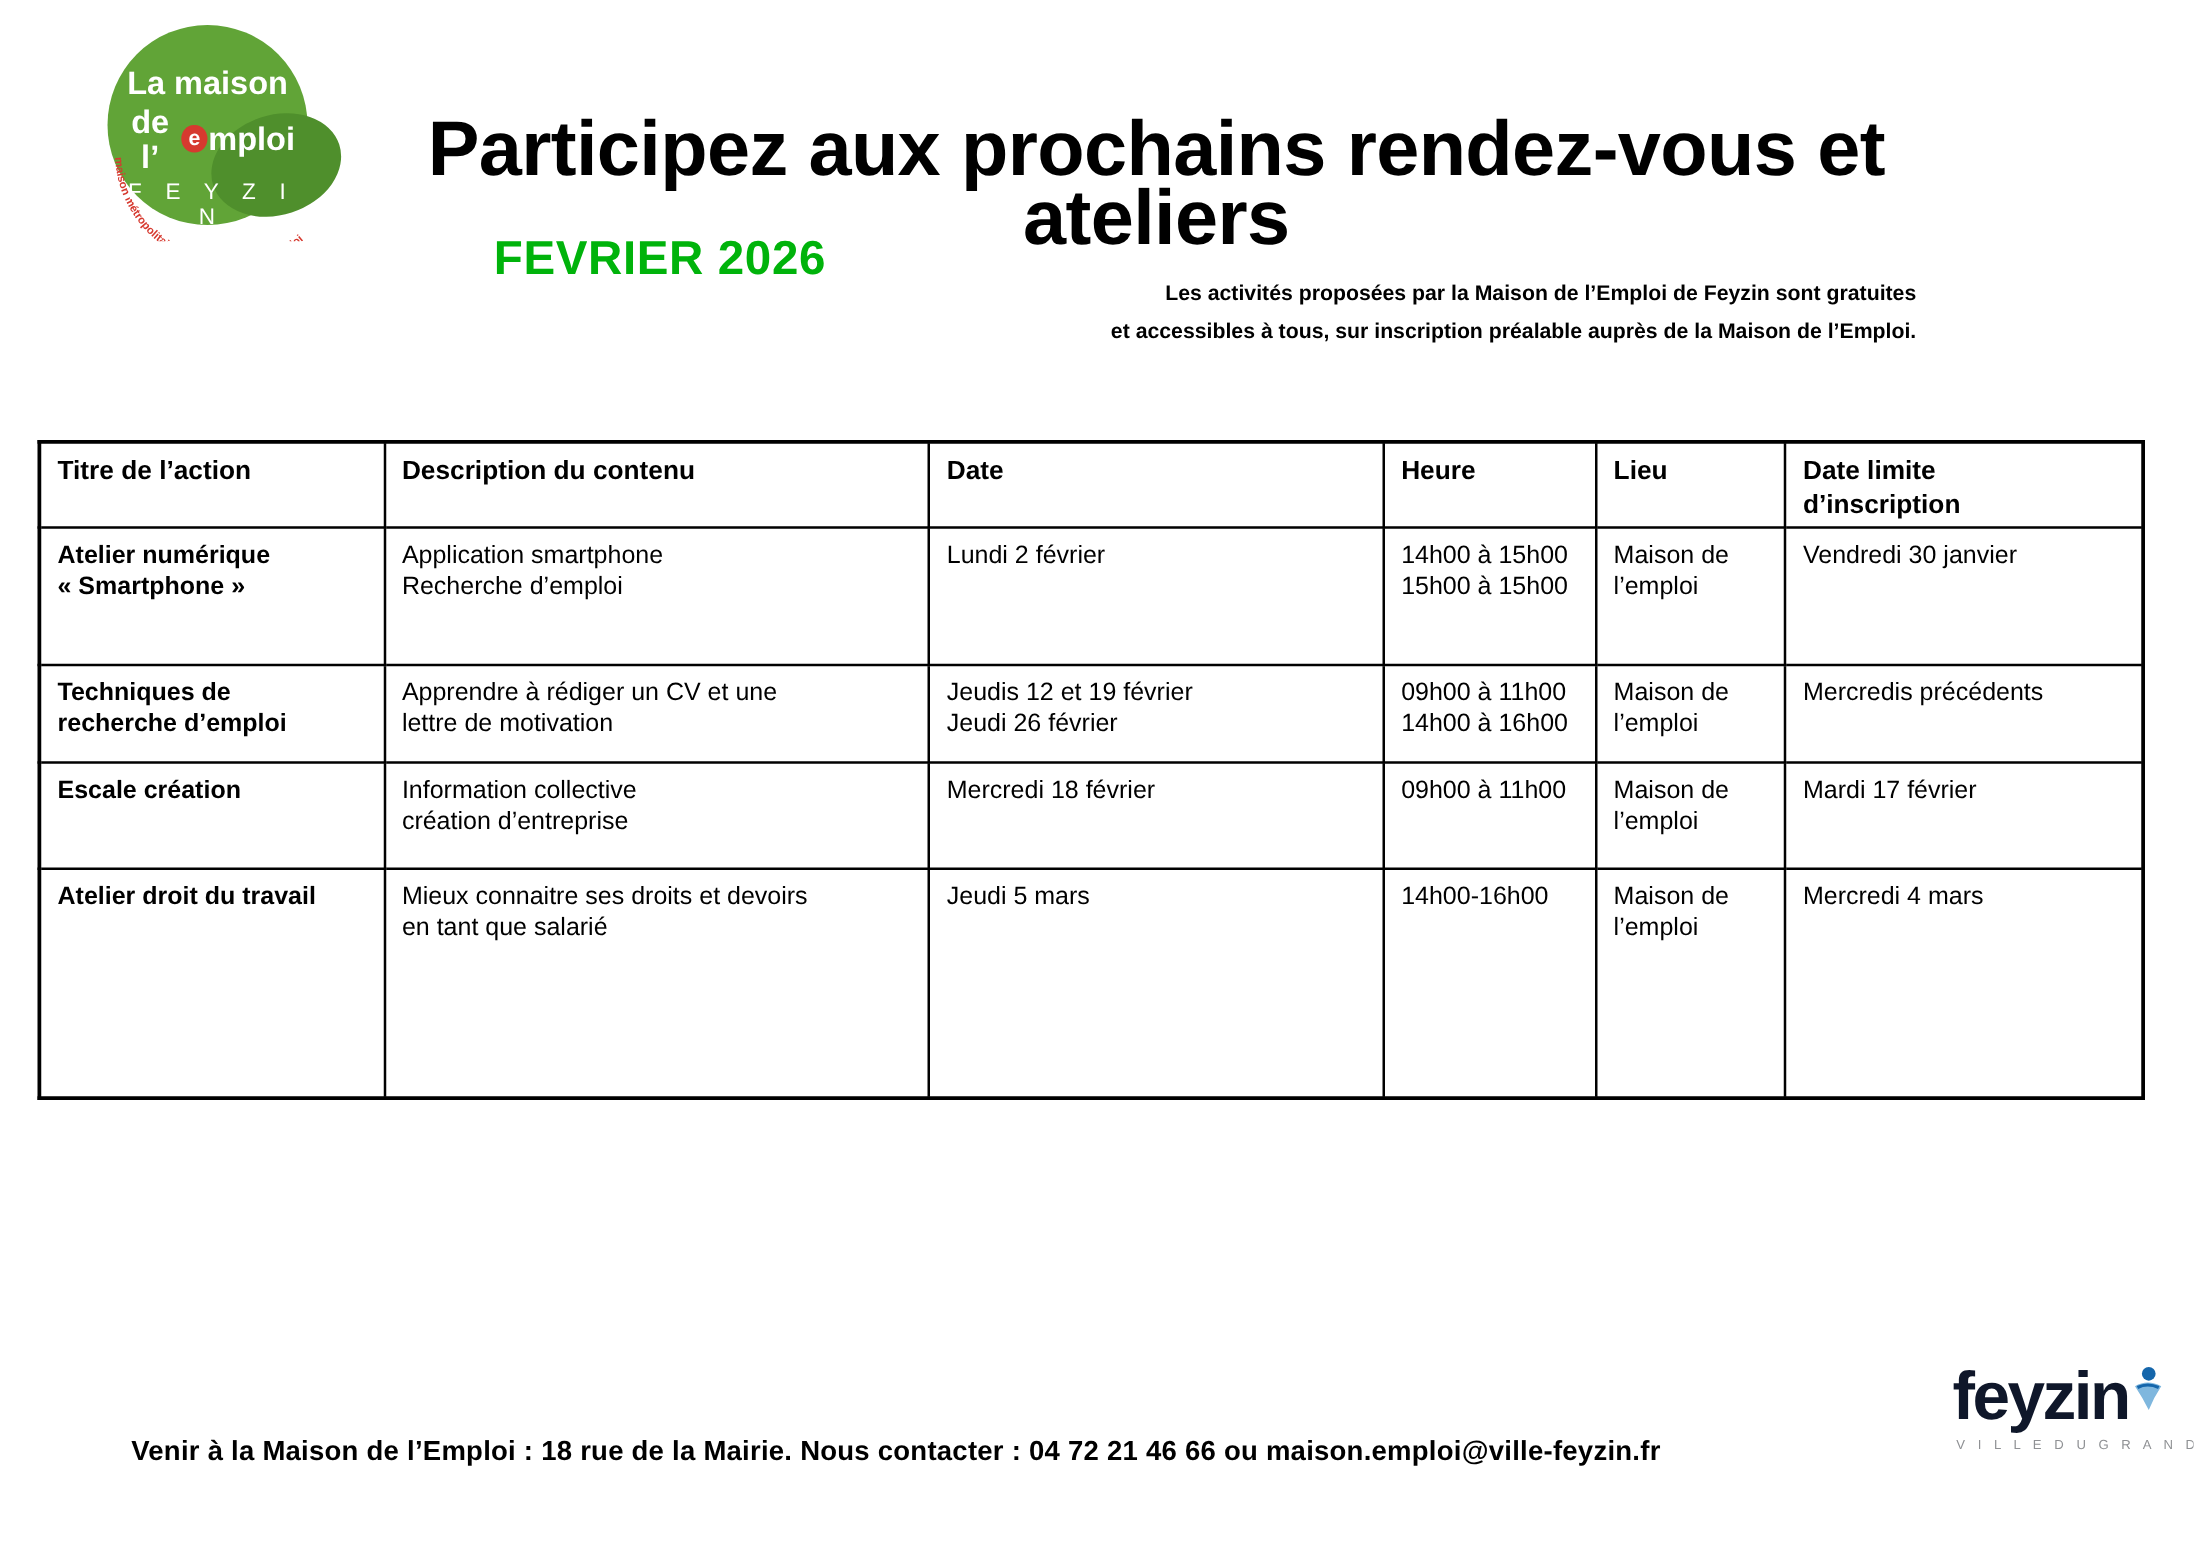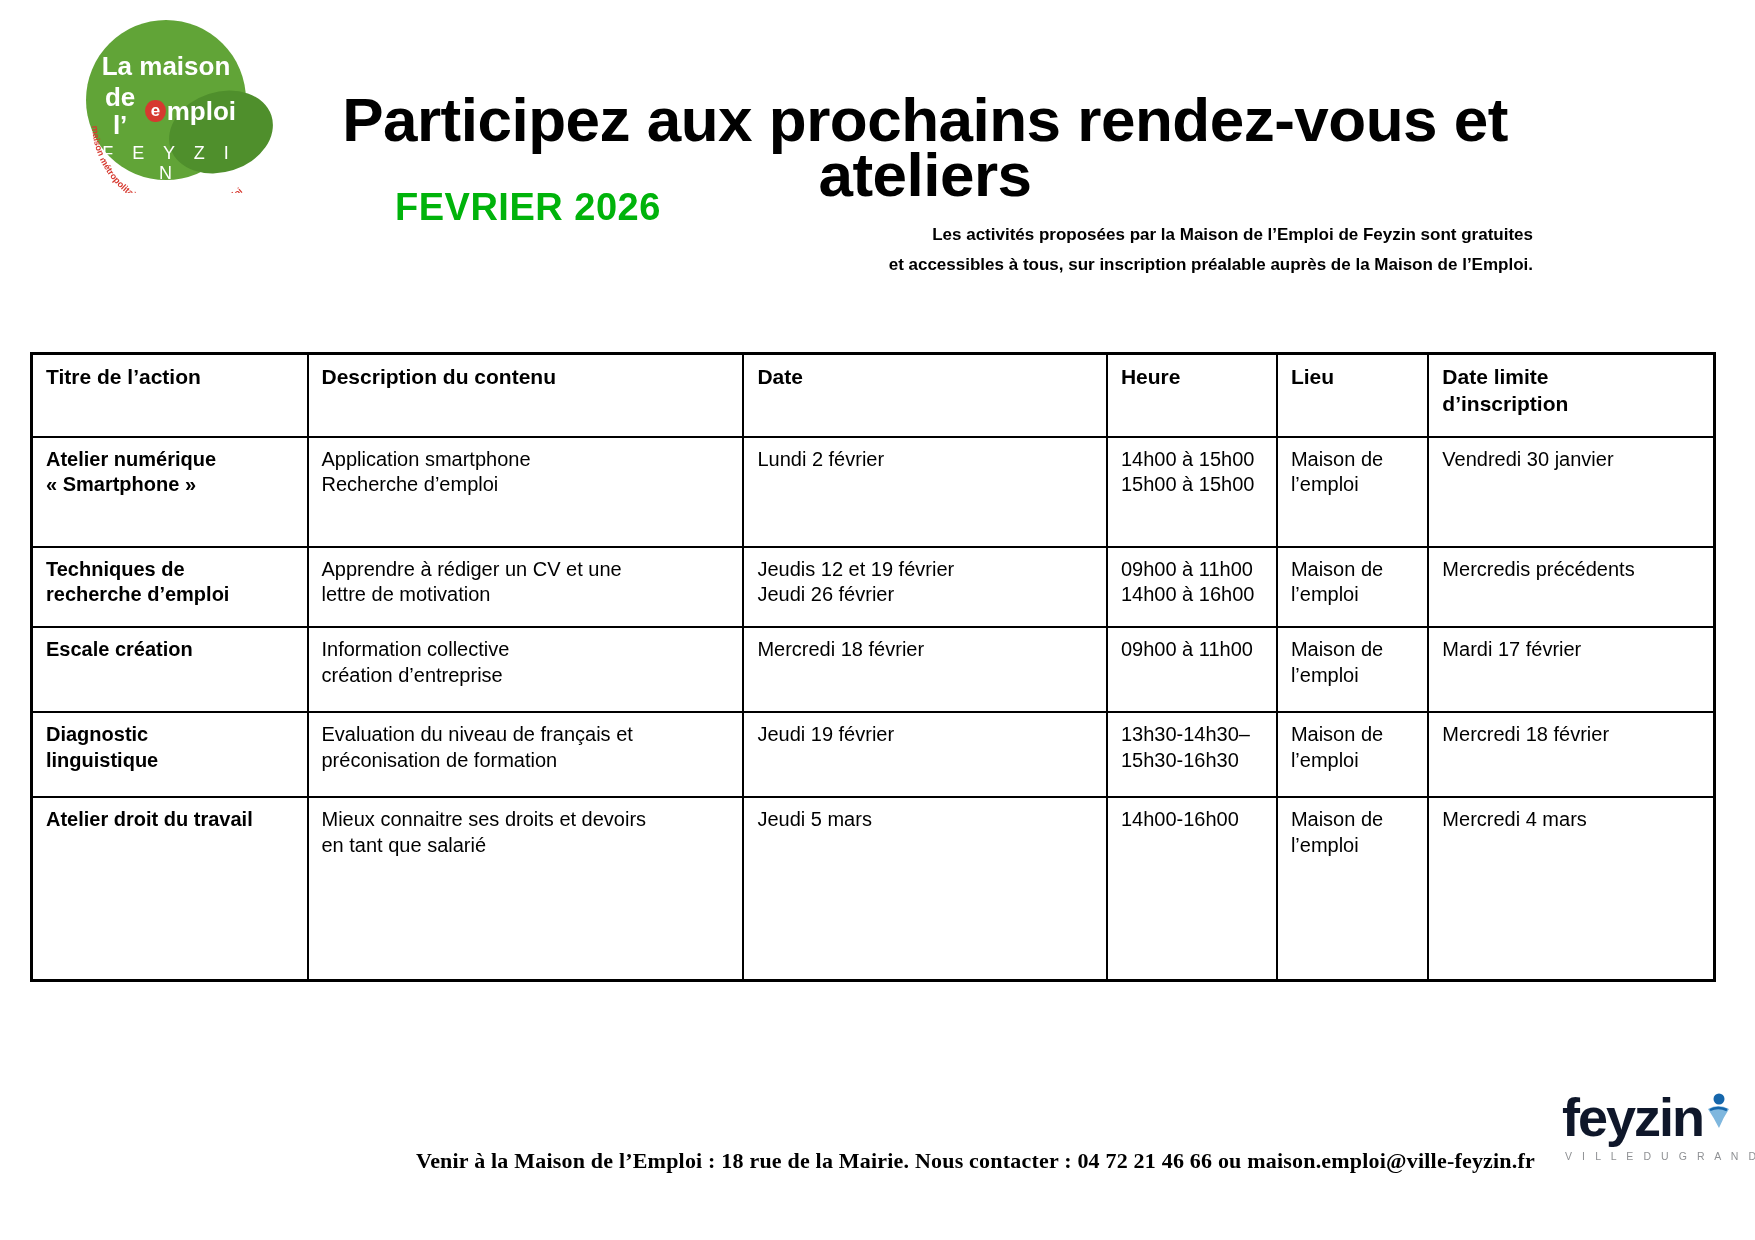--- a/index.html
+++ b/index.html
@@ -33,34 +33,34 @@
   }
 
   
   table.activities{
     position:absolute;left:30px;top:352px;width:1686px;
     border-collapse:collapse;table-layout:fixed;border:3px solid #000;
     font-size:20px;
   }
   table.activities th,table.activities td{
     border:2px solid #000;vertical-align:top;text-align:left;
-    padding:9px 8px 18px 13px;white-space:pre-line;line-height:1.28;overflow:hidden;
+    padding:9px 8px 3px 13px;white-space:pre-line;line-height:1.28;overflow:hidden;
   }
   table.activities th{font-size:21px;font-weight:bold;}
   table.activities td:first-child{font-weight:bold;}
   tr.hr{height:66px;}
   tr.r0{height:110px;} tr.r1{height:82px;} tr.r2{height:78px;}
   tr.r3{height:85px;} tr.r4{height:85px;} tr.r5{height:184px;}
   col.c0{width:16.4%;} col.c1{width:25.9%;} col.c2{width:21.6%;}
   col.c3{width:10.1%;} col.c4{width:9.0%;}  col.c5{width:17.0%;}
 
   
   .contact-line{
-    position:absolute;left:105px;top:1148px;width:1430px;text-align:right;
-    font-size:22px;font-weight:bold;letter-spacing:0.2px;font-family:Liberation Serif, serif;
+    position:absolute;left:105px;top:1148px;width:1430px;text-align:left;
+    font-size:22px;font-weight:bold;letter-spacing:0.2px;
   }
   .city-logo{position:absolute;left:1562px;top:1090px;width:180px;}
   .city-word{font-size:54px;font-weight:bold;color:#0f172a;letter-spacing:-2px;line-height:1;display:flex;align-items:flex-start;}
   .city-person{margin-left:2px;margin-top:2px;}
   .city-tagline{font-size:10.5px;color:#8F9194;letter-spacing:3.6px;margin-top:6px;padding-left:3px;white-space:nowrap;}
 </style>
 </head>
 <body>
 
 <div id="page">
@@ -142,32 +142,20 @@
       <tr class="r3">
         <td>Escale création</td>
         <td>Information collective
 création d’entreprise</td>
         <td>Mercredi 18 février</td>
         <td>09h00 à 11h00</td>
         <td>Maison de
 l’emploi</td>
         <td>Mardi 17 février</td>
       </tr>
-      <tr class="r4">
-        <td>Diagnostic
-linguistique</td>
-        <td>Evaluation du niveau de français et
-préconisation de formation</td>
-        <td>Jeudi 19 février</td>
-        <td>13h30-14h30–
-15h30-16h30</td>
-        <td>Maison de
-l’emploi</td>
-        <td>Mercredi 18 février</td>
-      </tr>
       <tr class="r5">
         <td>Atelier droit du travail</td>
         <td>Mieux connaitre ses droits et devoirs
 en tant que salarié</td>
         <td>Jeudi 5 mars</td>
         <td>14h00-16h00</td>
         <td>Maison de
 l’emploi</td>
         <td>Mercredi 4 mars</td>
       </tr>

